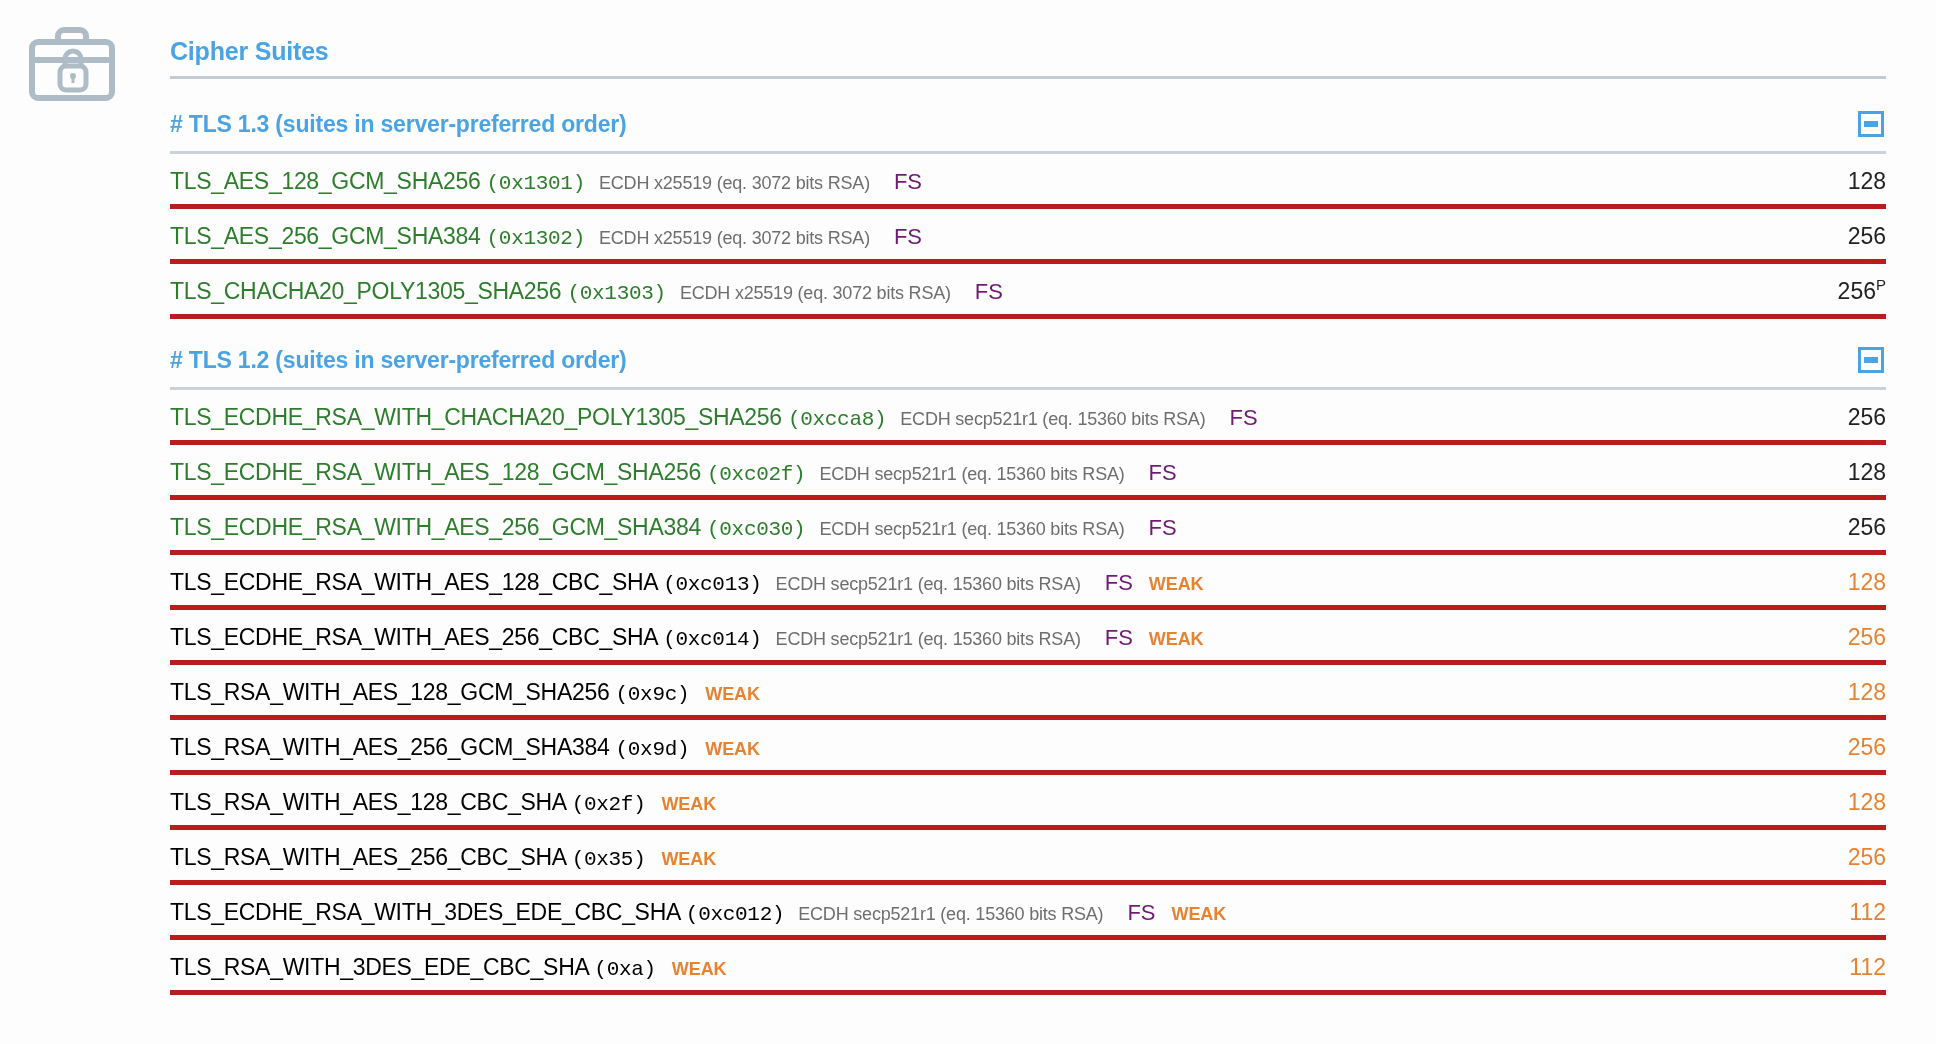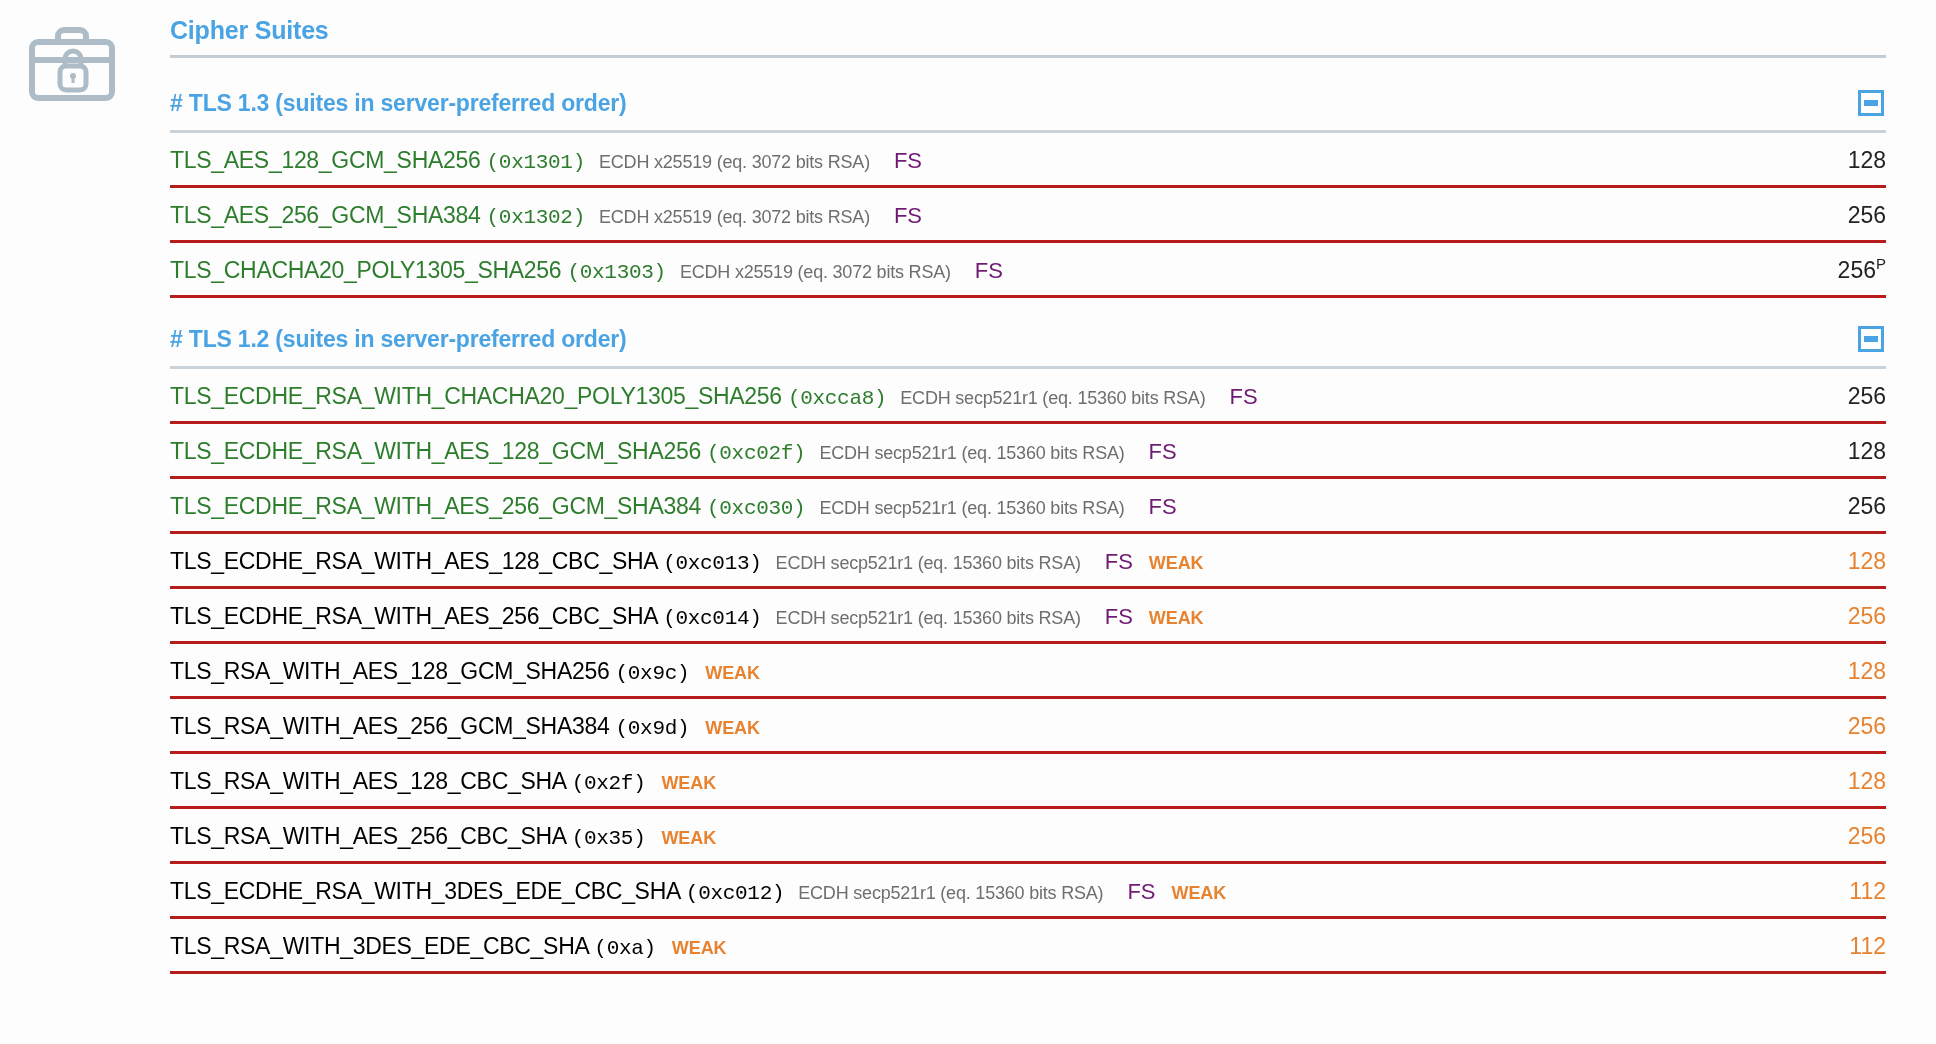--- a/index.html
+++ b/index.html
@@ -40,21 +40,21 @@
     top: 0px;
     width: 1766px;
     padding-right: 50px;
   }
 
   .panel-title {
     color: #4aa3e3;
     font-size: 25px;
     font-weight: bold;
     letter-spacing: -0.2px;
-    padding-top: 16px;
+    padding-top: 37px;
     padding-bottom: 10px;
   }
   .title-rule {
     height: 3px;
     background: #c3ccd2;
     margin-bottom: 4px;
   }
 
   
   .section { margin-top: 0px; }
@@ -92,21 +92,21 @@
   .section-rule {
     height: 3px;
     background: #c9d2d8;
   }
 
   
   .suite-row {
     display: flex;
     align-items: baseline;
     justify-content: space-between;
-    border-bottom: 3px solid #b91c1c;
+    border-bottom: 5px solid #b91c1c;
     height: 55px;
     padding-top: 14px;
   }
   .suite-left {
     display: flex;
     align-items: baseline;
     white-space: nowrap;
     overflow: hidden;
   }
   .suite-name {

